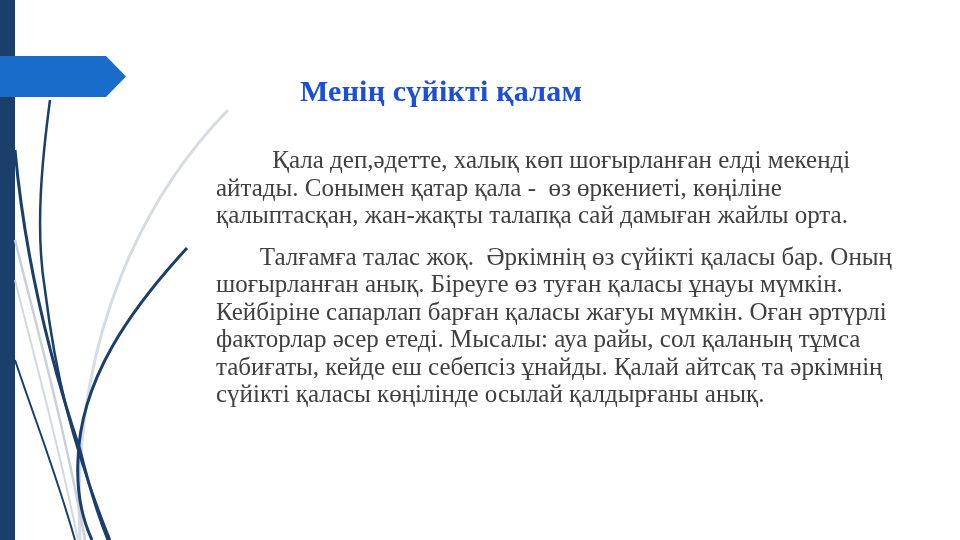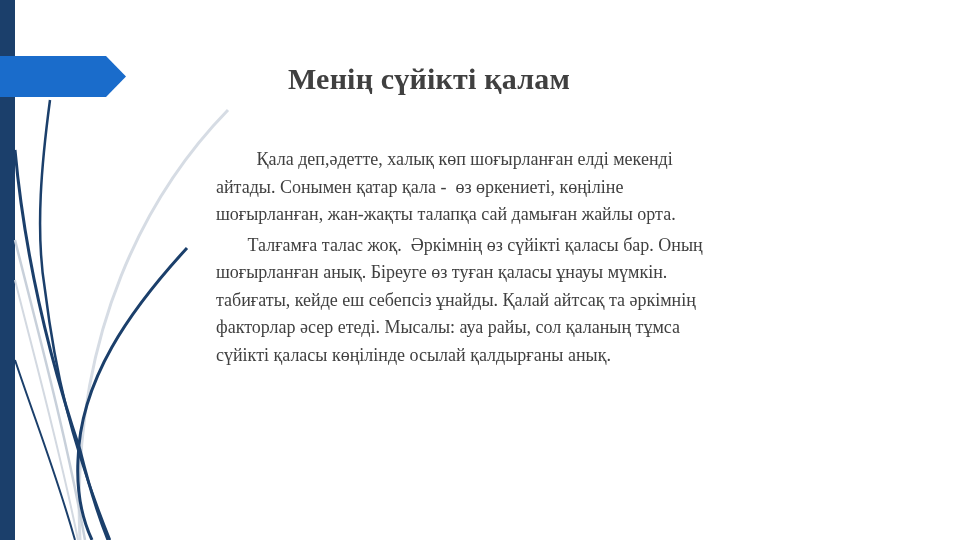--- a/index.html
+++ b/index.html
@@ -33,41 +33,41 @@
       position: absolute;
       left: 0;
       top: 56px;
       width: 126px;
       height: 41px;
     }
     .title {
       position: absolute;
       left: 284px;
       top: 58px;
-      margin: 4px;
+      margin: 16px;
       font-size: 30px;
       font-weight: bold;
-      color: #404040;
+      color: #1d4ed8;
       letter-spacing: 0.2px;
       white-space: nowrap;
     }
     .content {
       position: absolute;
       left: 216px;
       top: 146px;
       width: 660px;
       color: #404040;
-      font-size: 18px;
+      font-size: 25px;
       line-height: 27.5px;
     }
     .para {
       margin: 0;
     }
     .para + .para {
-      margin-top: 3px;
+      margin-top: 14px;
     }
     .line {
       display: block;
       white-space: pre;
     }
   </style>
 </head>
 <body>
 
 <div class="side-bar"></div>
@@ -87,22 +87,23 @@
 <svg class="arrow-banner" viewBox="0 0 126 41" xmlns="http://www.w3.org/2000/svg">
   <polygon points="0,0 106,0 126,20.5 106,41 0,41" fill="#1a6ccb"></polygon>
 </svg>
 
 <h1 class="title">Менің сүйікті қалам</h1>
 
 <div class="content">
   <p class="para">
     <span class="line">         Қала деп,әдетте, халық көп шоғырланған елді мекенді</span>
     <span class="line">айтады. Сонымен қатар қала -  өз өркениеті, көңіліне</span>
-    <span class="line">шоғырланған, жан-жақты талапқа сай дамыған жайлы орта.</span>
+    <span class="line">қалыптасқан, жан-жақты талапқа сай дамыған жайлы орта.</span>
   </p>
   <p class="para">
     <span class="line">       Талғамға талас жоқ.  Әркімнің өз сүйікті қаласы бар. Оның</span>
     <span class="line">шоғырланған анық. Біреуге өз туған қаласы ұнауы мүмкін.</span>
+    <span class="line">Кейбіріне сапарлап барған қаласы жағуы мүмкін. Оған әртүрлі</span>
+    <span class="line">факторлар әсер етеді. Мысалы: ауа райы, сол қаланың тұмса</span>
     <span class="line">табиғаты, кейде еш себепсіз ұнайды. Қалай айтсақ та әркімнің</span>
-    <span class="line">факторлар әсер етеді. Мысалы: ауа райы, сол қаланың тұмса</span>
     <span class="line">сүйікті қаласы көңілінде осылай қалдырғаны анық.</span>
   </p>
 </div>
 
 </body></html>

